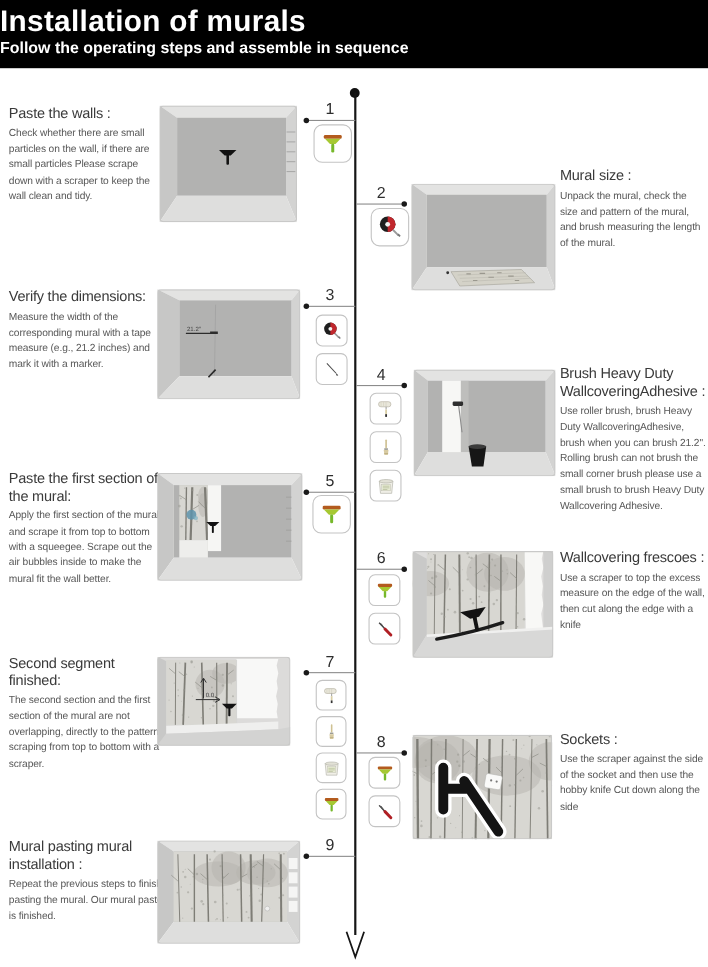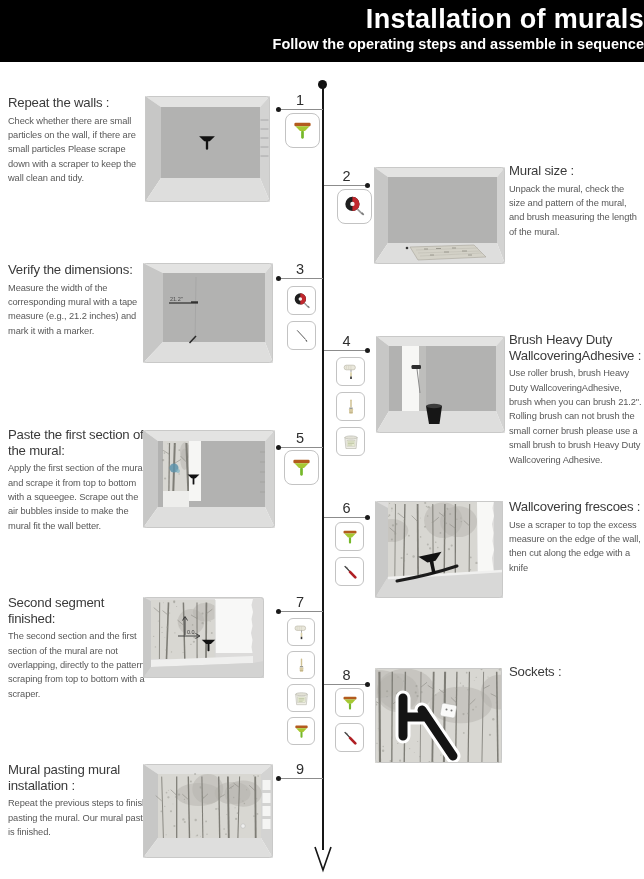--- a/index.html
+++ b/index.html
@@ -1,19 +1,19 @@
 <!DOCTYPE html>
 <html><head>
 <meta charset="utf-8">
 <style>
   html,body{margin:0;padding:0;background:#fff;}
   .canvas{position:relative;width:644px;height:879px;background:#ffffff;overflow:hidden;
           font-family:"Liberation Sans",sans-serif;}
   
-  .hdr{position:absolute;left:0;top:0;width:644px;height:62px;background:#000;text-align:right;}
+  .hdr{position:absolute;left:0;top:0;width:644px;height:62px;background:#000;text-align:left;}
   .hdr h1{margin:4px 0 0;color:#fff;font-size:27px;font-weight:700;letter-spacing:.3px;line-height:1.15;}
   .hdr p{margin:1px 0 0;color:#fff;font-size:14.5px;font-weight:700;}
   
   .tl-line{position:absolute;left:322px;top:84px;width:2px;height:766px;background:#161616;}
   .tl-dot{position:absolute;left:318px;top:80px;width:9px;height:9px;border-radius:50%;background:#111;}
   .tl-arrow{position:absolute;left:313px;top:844px;}
   
   .txt{position:absolute;}
   .txt h2{margin:0 0 3px;font-size:13.2px;font-weight:400;color:#3a3a3a;line-height:1.18;letter-spacing:-.2px;}
   .txt p{margin:0;font-size:9.3px;line-height:1.55;color:#585858;letter-spacing:-.1px;}
@@ -103,21 +103,21 @@
   </header>
 
   <div class="tl-dot"></div>
   <div class="tl-line"></div>
   <svg class="tl-arrow" width="20" height="30">
     <path d="M2 3 L10 26 L18 3" stroke="#161616" stroke-width="1.6" fill="none"></path>
   </svg>
 
   <section>
     <div class="txt" style="left:8px;top:95px;width:138px">
-      <h2>Repeat the walls :</h2>
+      <h2>Paste the walls :</h2>
       <p>Check whether there are small particles on the wall, if there are small particles Please scrape down with a scraper to keep the wall clean and tidy.</p>
     </div>
     <figure class="room" style="left:145px;top:96px">
       <svg width="125" height="106" viewBox="0 0 125 106">
         <polygon class="rm-ceil" points="0,0 125,0 115,11 16,11"></polygon>
         <polygon class="rm-left" points="0,0 16,11 16,82 0,106"></polygon>
         <polygon class="rm-right" points="125,0 115,11 115,82 125,106"></polygon>
         <rect class="rm-back" x="16" y="11" width="99" height="71"></rect>
         <polygon class="rm-floor" points="16,82 115,82 125,106 0,106"></polygon>
         <path d="M115.5 24h8M115.5 33h8M115.5 42h8M115.5 51h8M115.5 60h8" stroke="#a0a09f" stroke-width=".8"></path>
@@ -146,21 +146,21 @@
         <polygon class="rm-right" points="131,0 123,10 123,76 131,97"></polygon>
         <rect class="rm-back" x="14" y="10" width="109" height="66"></rect>
         <polygon class="rm-floor" points="14,76 123,76 131,97 0,97"></polygon>
         <polygon points="36,80 100,78 112,90 44,93" fill="#d4d2c8" stroke="#a7a59b" stroke-width=".6"></polygon>
         <path d="M42,83 L104,81 M44,86 L106,84 M46,89 L108,86" stroke="#bab8ae" stroke-width=".5"></path>
         <path d="M50,82 l4,0 M62,81.5 l5,0 M78,81 l4,0 M70,85 l5,0 M56,88 l4,0 M88,84 l5,0 M94,88 l4,0" stroke="#9a988e" stroke-width="1"></path>
         <circle cx="33" cy="81" r="1.3" fill="#333"></circle>
         <rect class="rm-edge" x=".5" y=".5" width="130" height="96" rx="3"></rect>
       </svg>
     </figure>
-    <div class="txt" style="left:509px;top:163px;width:133px">
+    <div class="txt" style="left:509px;top:152px;width:133px">
       <h2>Mural size :</h2>
       <p>Unpack the mural, check the size and pattern of the mural, and brush measuring the length of the mural.</p>
     </div>
     <div class="conn conn-r" style="left:324px;top:185px;width:45px">
       <span class="cdot"></span>
       <span class="cnum">2</span>
     </div>
     <div class="icons icons-lg" style="left:337px;top:189px">
       <div class="ibox">
           <svg viewBox="0 0 24 24">
@@ -591,20 +591,21 @@
         <circle cx="76.5" cy="42.5" r="1" fill="#777"></circle>
         <g fill="none" stroke-linecap="round">
           <path d="M28 30 L28 68 M28 49 L51 49 M47 42 L78 88" stroke="#ffffff" stroke-width="15"></path>
           <path d="M28 30 L28 68 M28 49 L51 49 M47 42 L78 88" stroke="#141414" stroke-width="9"></path>
         </g>
         <rect class="rm-edge" x=".5" y=".5" width="126" height="94" rx="3"></rect>
       </svg>
     </figure>
     <div class="txt" style="left:509px;top:664px;width:134px">
       <h2>Sockets :</h2>
+      <p>Use the scraper against the side of the socket and then use the hobby knife Cut down along the side</p>
     </div>
     <div class="conn conn-r" style="left:324px;top:684px;width:45px">
       <span class="cdot"></span>
       <span class="cnum">8</span>
     </div>
     <div class="icons" style="left:335px;top:688px">
       <div class="ibox">
           <svg viewBox="0 0 24 24">
             <use href="#i-scraper"></use>
           </svg>

